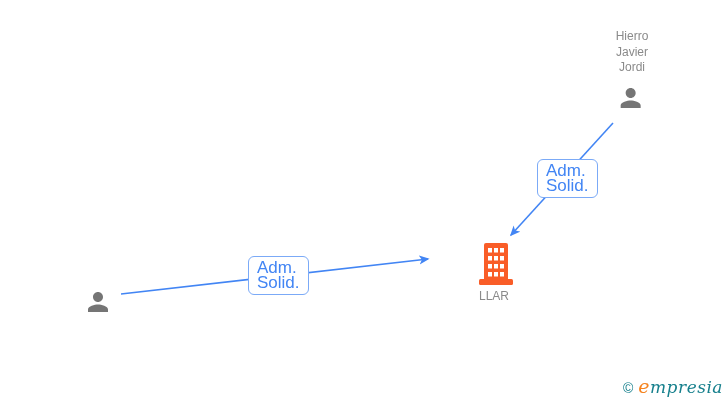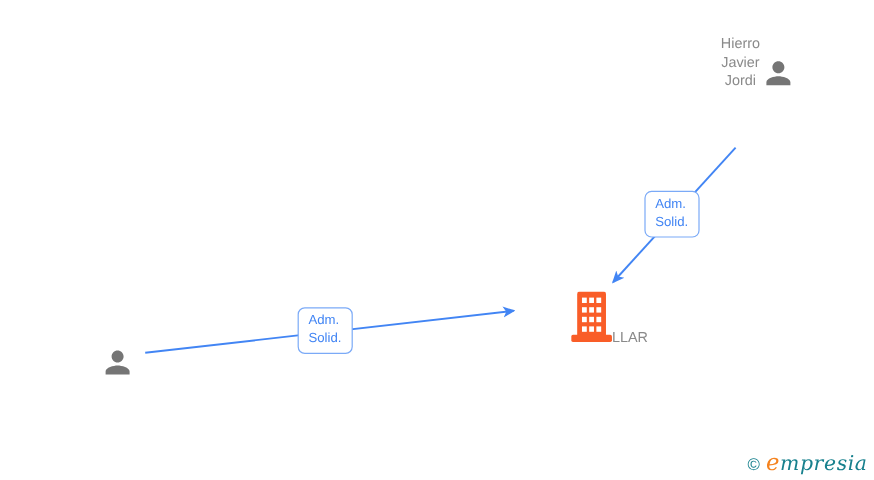--- a/index.html
+++ b/index.html
@@ -6,21 +6,21 @@
   .stage{
     position:relative;
     width:728px;height:400px;
     background:#ffffff;
     overflow:hidden;
     font-family:"Liberation Sans", sans-serif;
   }
   .edges-layer{position:absolute;left:0;top:0;z-index:1;}
   .node{
     position:absolute;z-index:2;
-    display:flex;flex-direction:row;align-items:flex-end;
+    display:flex;flex-direction:column;align-items:flex-start;
     transform:translateX(-50%);
     cursor:pointer;
   }
   .node-label{
     color:#8a8a8a;
     font-size:12px;
     line-height:15.5px;
     text-align:center;
     white-space:nowrap;
   }
@@ -29,21 +29,21 @@
   .node-salvat .person-icon{margin-bottom:5px;}
   .company-icon{margin-bottom:4px;}
   .company-icon svg{display:block;}
   .edge-label{
     position:absolute;z-index:3;
     background:#ffffff;
     border:1.5px solid #7baaf7;
     border-radius:6px;
     padding:3px 8px 4px 8px;
     color:#4285f4;
-    font-size:11px;
+    font-size:17px;
     line-height:15px;
     text-align:left;
   }
   .logo{
     position:absolute;z-index:2;
     right:5px;bottom:3px;
     display:flex;align-items:baseline;
     cursor:pointer;
   }
   .logo .copy{
@@ -88,21 +88,21 @@
   </div>
 
   <div class="node node-salvat" style="left:98px;top:287px;">
     <span class="person-icon">
       <svg width="30" height="30" viewBox="0 0 24 24" fill="#757575">
         <path d="M12 12c2.21 0 4-1.79 4-4s-1.79-4-4-4-4 1.79-4 4 1.79 4 4 4zm0 2c-2.67 0-8 1.34-8 4v2h16v-2c0-2.66-5.33-4-8-4z"></path>
       </svg>
     </span>
   </div>
 
-  <div class="node node-company" style="left:508px;top:243px;">
+  <div class="node node-company" style="left:496px;top:243px;">
     <span class="company-icon">
       <svg width="34" height="42" viewBox="0 0 34 42">
         <rect x="5" y="0" width="24" height="38" rx="2" fill="#f95d28"></rect>
         <rect x="0" y="36" width="34" height="6" rx="1.5" fill="#f95d28"></rect>
         <g fill="#ffffff">
           <rect x="9" y="5" width="4" height="4.5"></rect>
           <rect x="15" y="5" width="4" height="4.5"></rect>
           <rect x="21" y="5" width="4" height="4.5"></rect>
           <rect x="9" y="13" width="4" height="4.5"></rect>
           <rect x="15" y="13" width="4" height="4.5"></rect>

